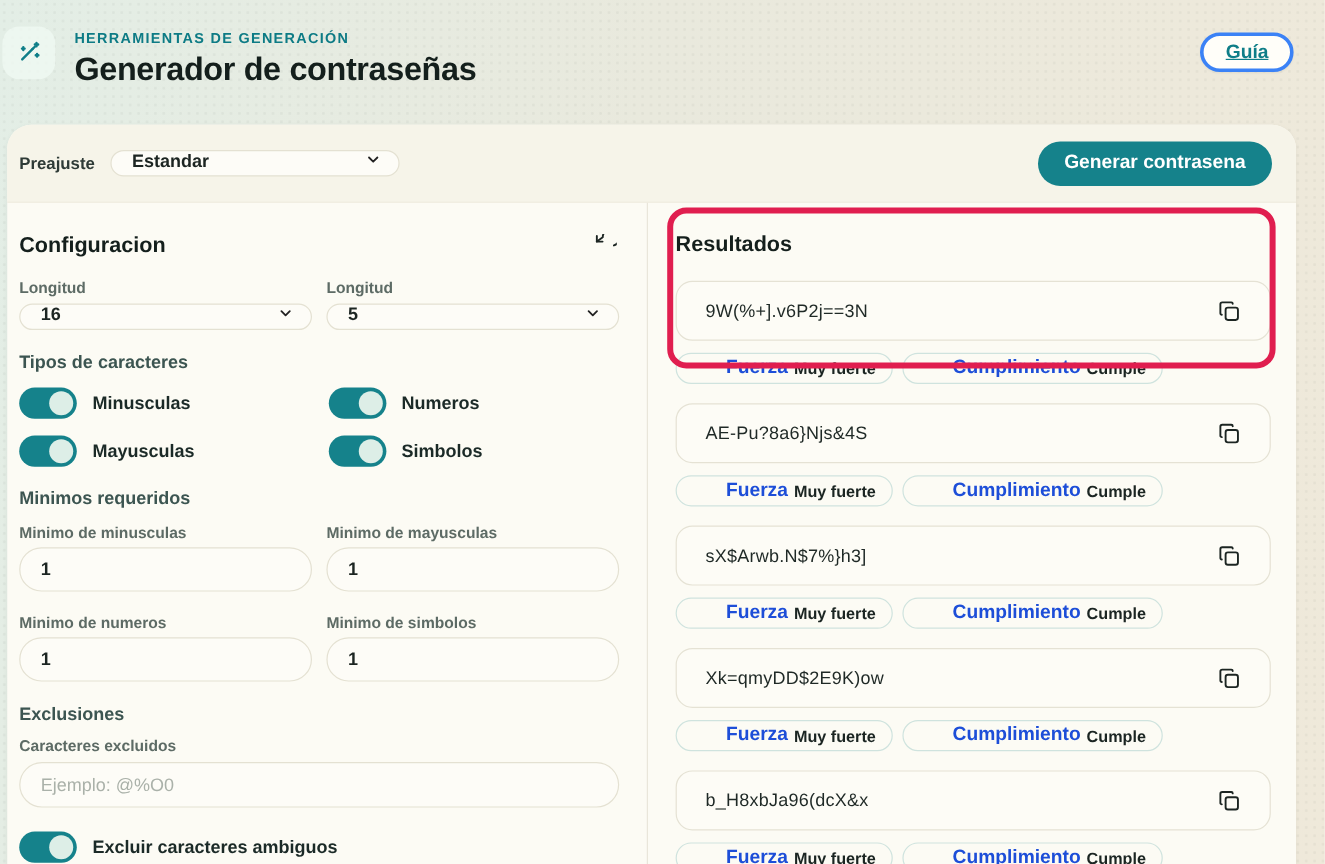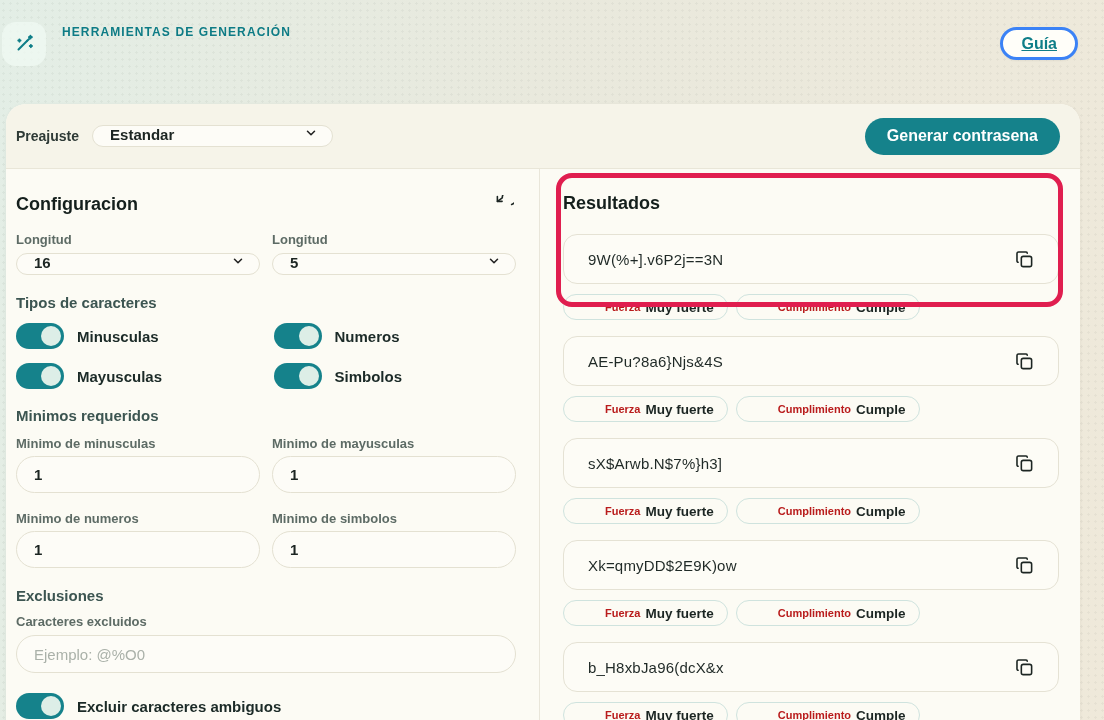--- a/index.html
+++ b/index.html
@@ -93,21 +93,21 @@
   }
   .result-field.first { margin-top:20px; }
   .result-field.next { margin-top:16px; }
   .password-text { font-size:15px; color:#1f2926; letter-spacing:0.2px; }
   .copy-btn { background:none; border:none; cursor:pointer; padding:2px; display:flex; }
   .badge-row { display:flex; gap:8px; margin-top:10px; }
   .badge {
     height:26px; border:1px solid #cfe3de; border-radius:13px;
     display:flex; align-items:center; gap:5px; padding:0 13px; background:transparent;
   }
-  .badge-key { font-size:11px; font-weight:bold; color:#b91c1c;padding-left:28px; }
+  .badge-key { font-size:16px; font-weight:bold; color:#1d4ed8;padding-left:28px; }
   .badge-val { font-size:13.5px; font-weight:bold; color:#1b2522; }
 
   
   .highlight-box {
     position:absolute; left:556px; top:173px; width:507px; height:134px;
     border:5px solid #e01e4f; border-radius:16px; pointer-events:none; z-index:20;
   }
 
   svg { display:block; }
 </style>
@@ -121,20 +121,21 @@
         <path d="M6 18 L15.5 8.5"></path>
         <path d="M15.5 8.5 L17.5 6.5"></path>
         <path d="M19 3 v3 M17.5 4.5 h3"></path>
         <path d="M7 7 v2.4 M5.8 8.2 h2.4"></path>
         <path d="M19.5 13 v2.4 M18.3 14.2 h2.4"></path>
       </svg>
     </span>
   </div>
   <div class="header-text">
     <div class="eyebrow">HERRAMIENTAS DE GENERACIÓN</div>
+    <div class="page-title">Generador de contraseñas</div>
   </div>
   <button class="guide-btn">Guía</button>
 </div>
 
 <div class="card">
 
   <div class="preset-bar">
     <span class="preset-label">Preajuste</span>
     <div class="select-pill preset-select">
       <span class="select-value">Estandar</span>

